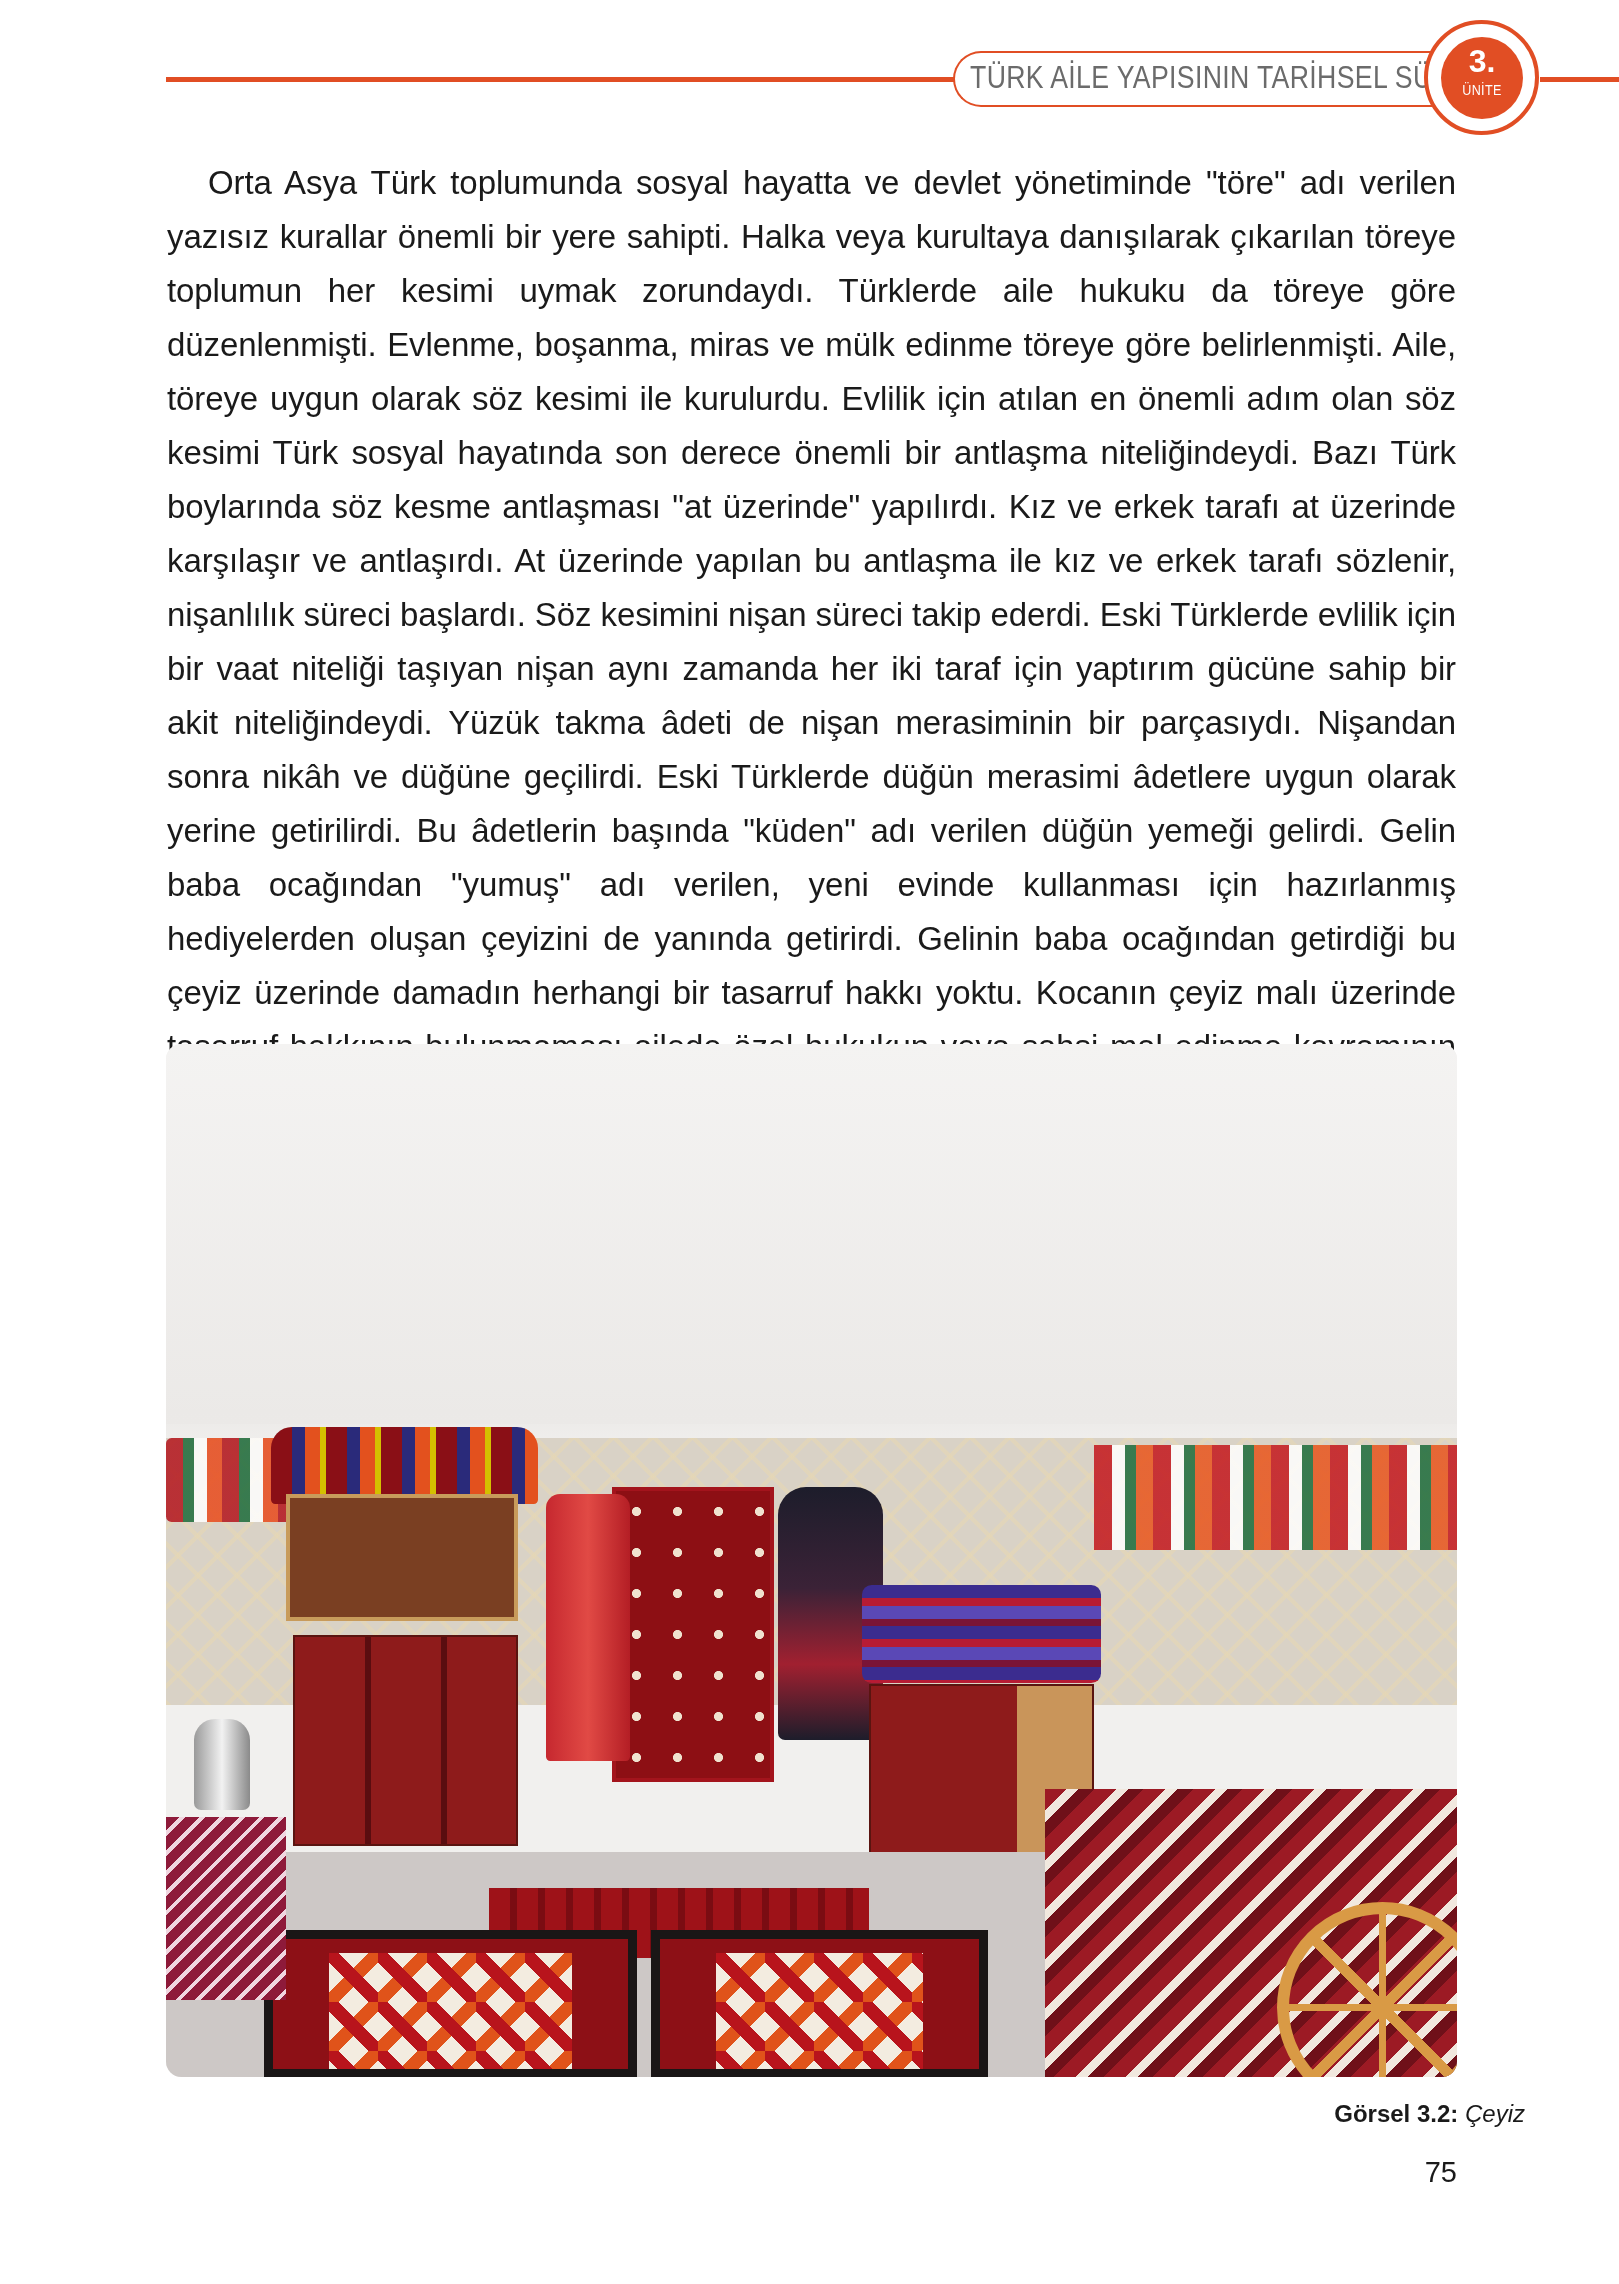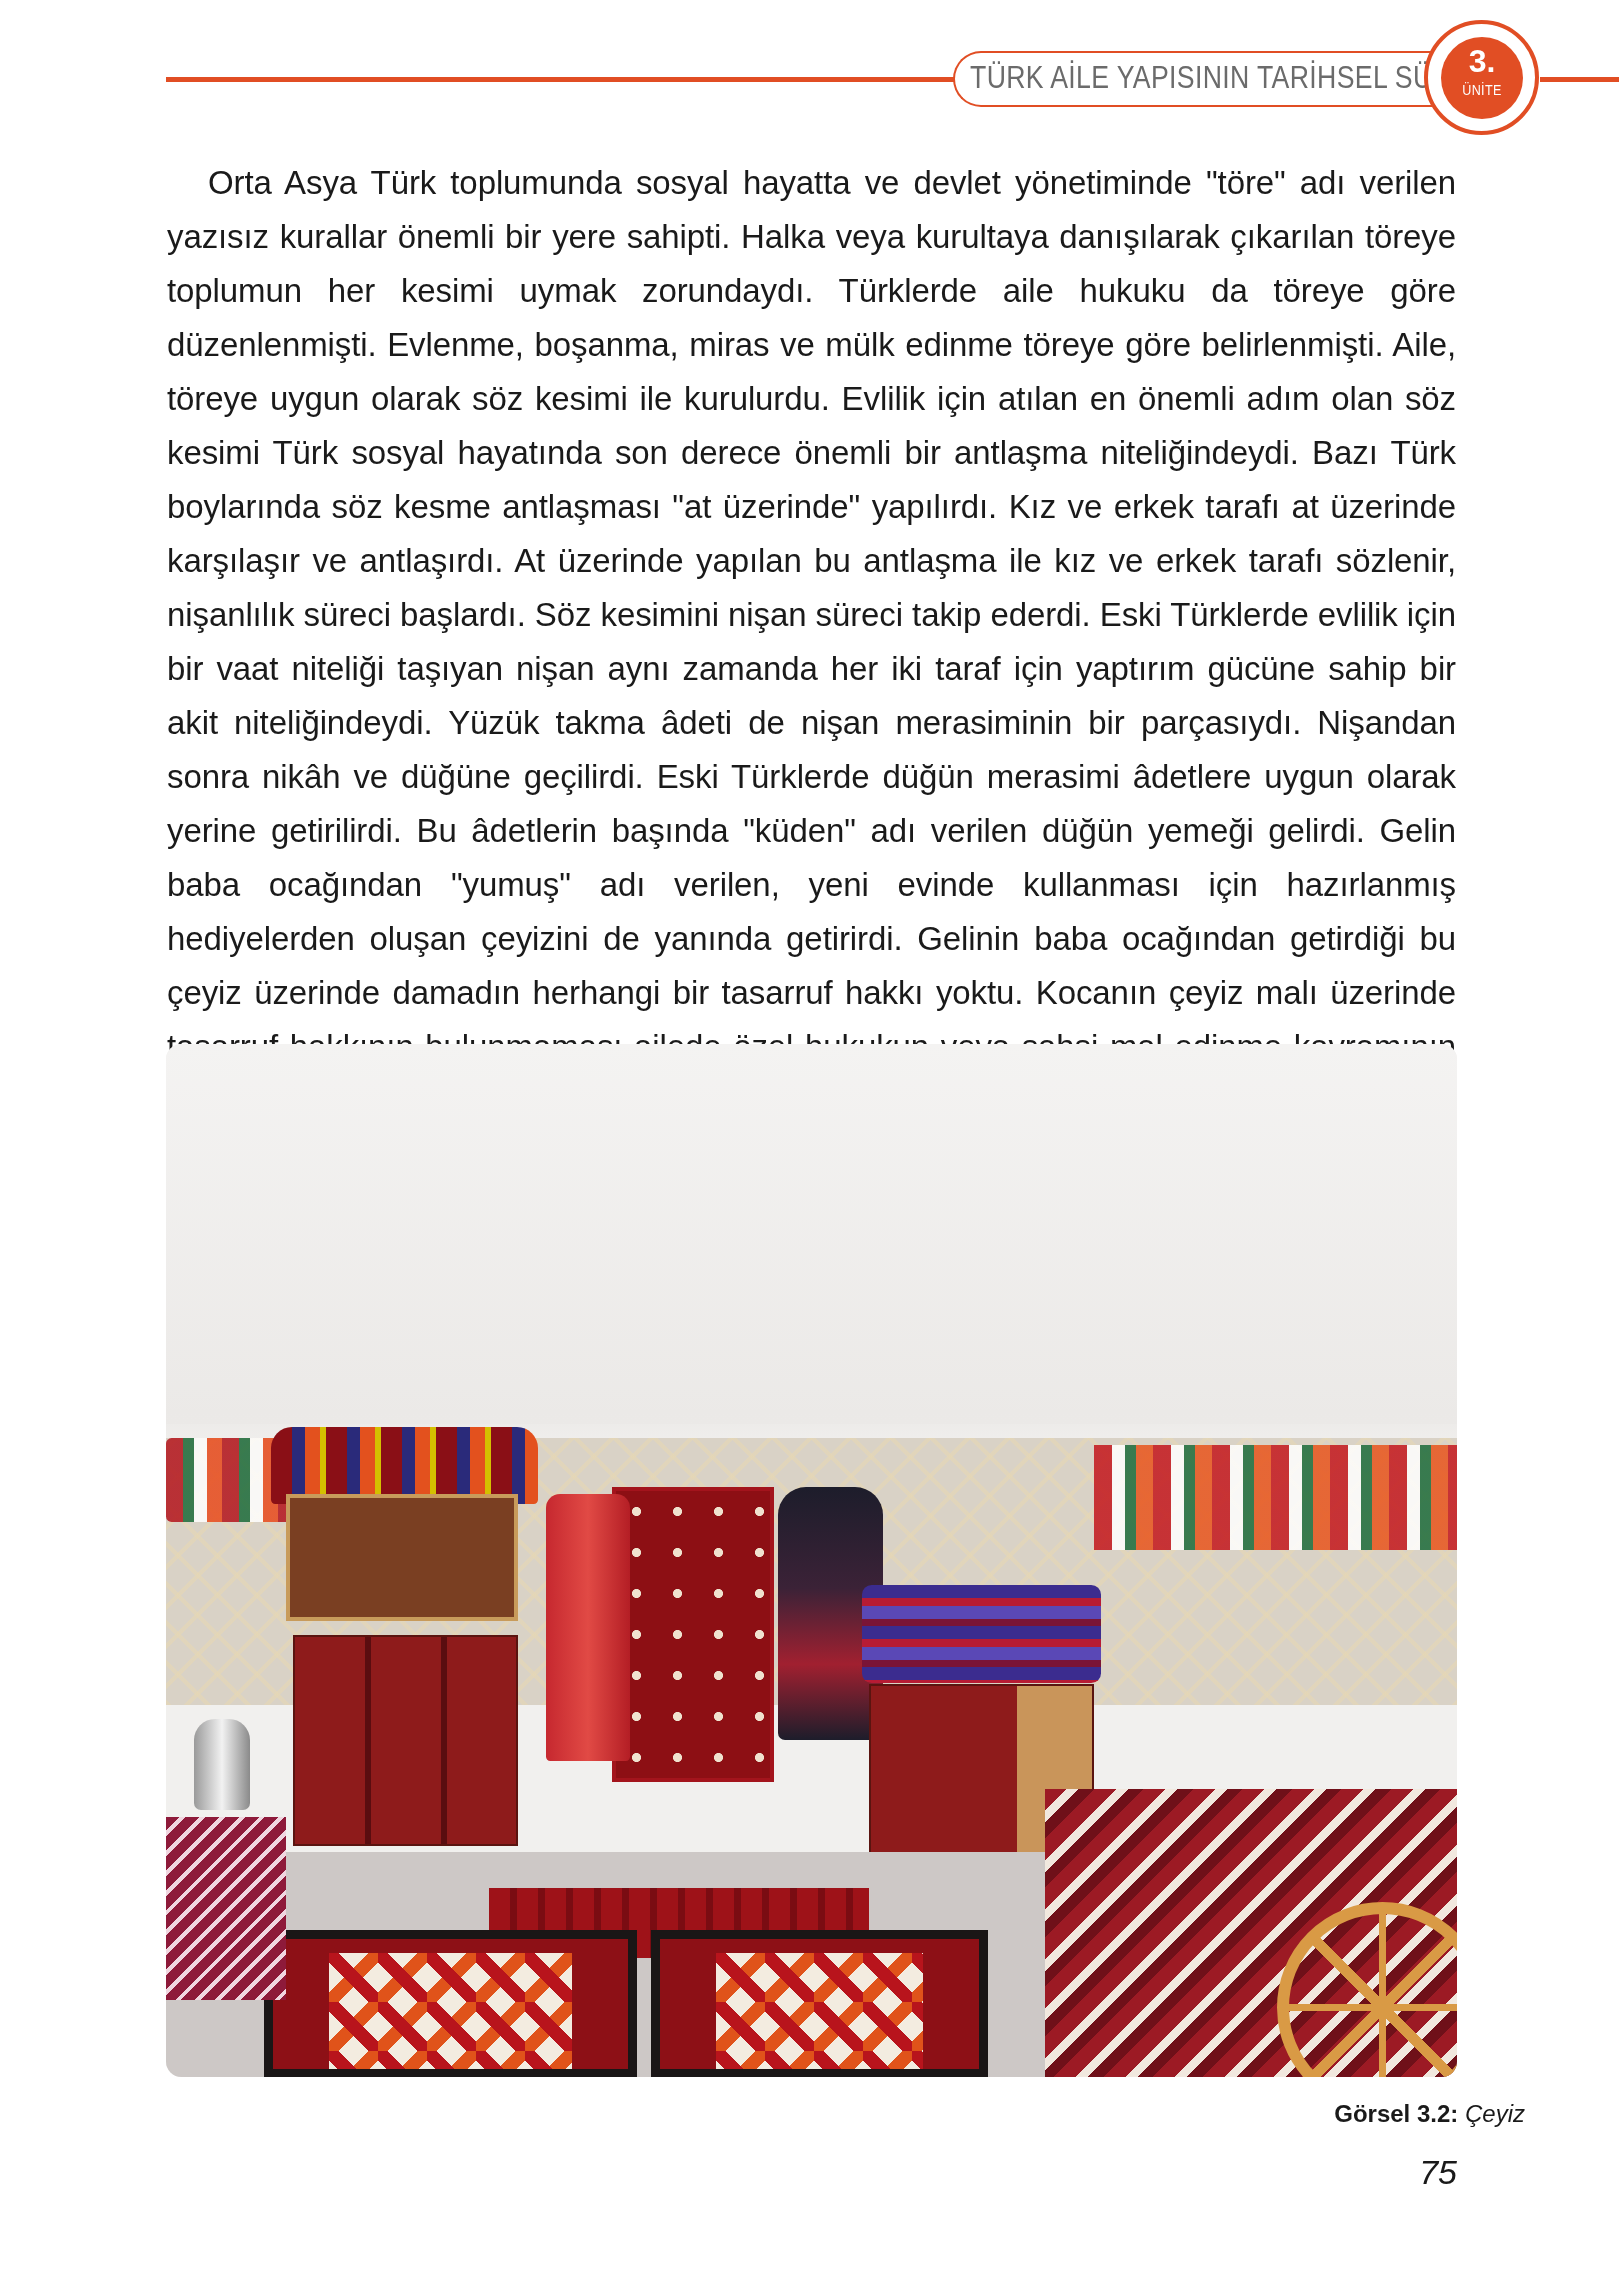--- a/index.html
+++ b/index.html
@@ -50,21 +50,21 @@
      linear-gradient(0deg, transparent 48%, #d99a45 48% 52%, transparent 52%),
      linear-gradient(90deg, transparent 48%, #d99a45 48% 52%, transparent 52%),
      linear-gradient(45deg, transparent 48%, #d99a45 48% 52%, transparent 52%),
      linear-gradient(-45deg, transparent 48%, #d99a45 48% 52%, transparent 52%); }
   .photo .left-cushion { position:absolute; left:0; top:773px; width:120px; height:183px; background:repeating-linear-gradient(135deg,#8e1a3a 0 9.8px,#f0d6e0 9.8px 14px); }
   .photo .samovar { position:absolute; left:28px; top:675px; width:56px; height:91px; background:linear-gradient(90deg,#9a9a9a,#f2f2f2,#8a8a8a); border-radius:21px 21px 7px 7px; }
 
   .caption { position:absolute; left:0; width:1493px; top:2096px; text-align:right; font-size:24px; line-height:35px; color:#1a1a1a;margin-left:32px; }
   .caption .cap-label { font-weight:bold; }
   .caption .cap-text { font-style:italic; }
-  .page-number { position:absolute; left:1399px; top:2151px; width:58px; text-align:right; font-size:34px; line-height:42px; color:#1a1a1a;font-style:italic; }
+  .page-number { position:absolute; left:1399px; top:2151px; width:58px; text-align:right; font-size:29px; line-height:42px; color:#1a1a1a; }
 </style>
 </head>
 <body>
 
 <div class="hdr-line left"></div>
 <div class="hdr-pill"></div>
 <div class="hdr-title">TÜRK AİLE YAPISININ TARİHSEL SÜRECİ</div>
 <div class="badge-ring"></div>
 <div class="badge-core">
   <div class="badge-num">3.</div>

